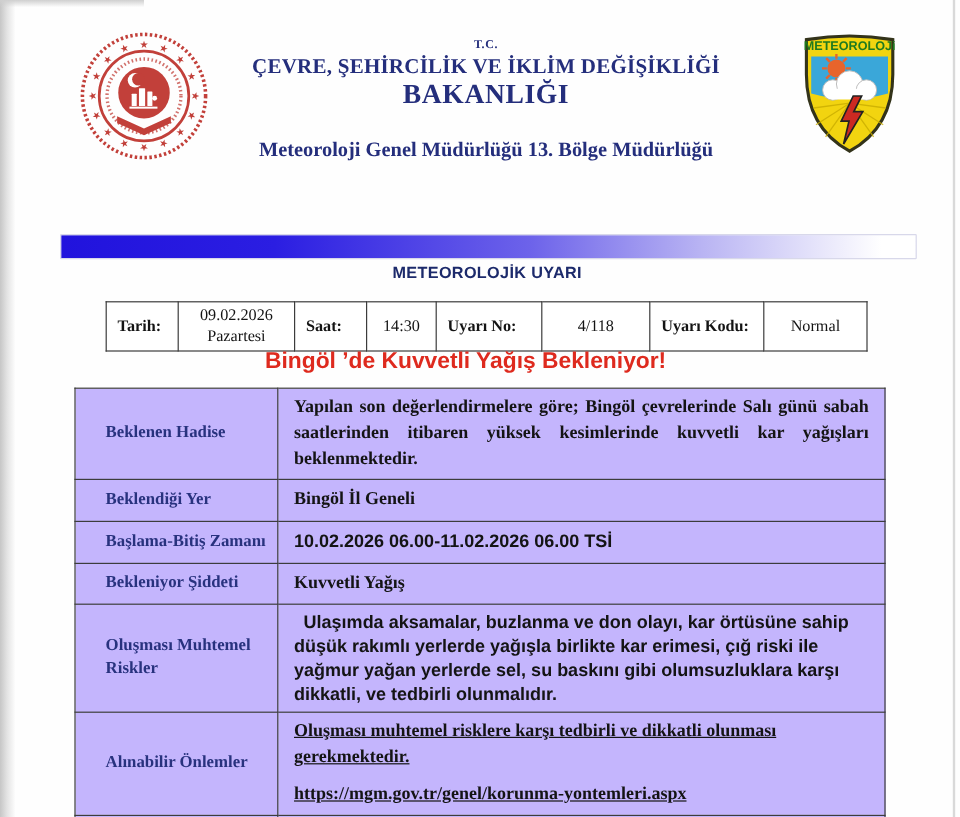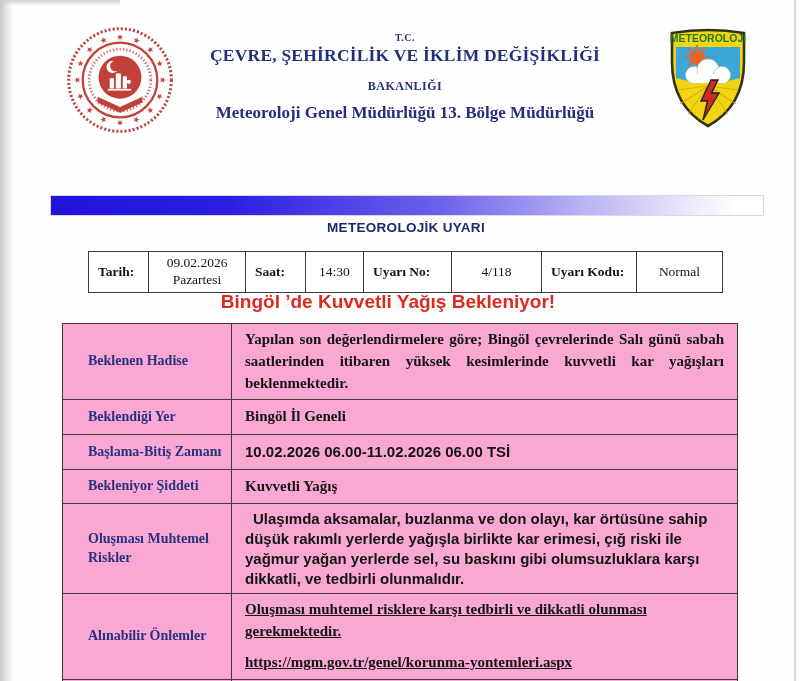--- a/index.html
+++ b/index.html
@@ -15,22 +15,22 @@
     background:linear-gradient(180deg,#cfcfcf,rgba(255,255,255,0));}
   .edge-right{position:absolute;right:4px;top:0;width:2px;height:100%;background:#d9d9d9;}
 
   
   .ministry-logo{position:absolute;left:64px;top:24px;width:112px;height:112px;}
   .met-logo{position:absolute;left:668px;top:26px;width:80px;height:104px;}
   .header-text{position:absolute;left:180px;top:32px;width:450px;text-align:center;
     color:#242e7c;font-weight:bold;}
   .hdr-tc{font-size:10px;letter-spacing:.5px;}
   .hdr-l1{font-size:17.5px;margin-top:2px;letter-spacing:.2px;}
-  .hdr-l2{font-size:12px;margin-top:13px;letter-spacing:.5px;}
-  .hdr-dir{font-size:17px;margin-top:9px;}
+  .hdr-l2{font-size:23px;margin-top:0;letter-spacing:.5px;}
+  .hdr-dir{font-size:17px;margin-top:23px;}
 
   
   .grad-bar{position:absolute;left:50px;top:195px;width:712px;height:19px;
     background:linear-gradient(90deg,#2113dd 0%,#2b1ee2 25%,#6d63ea 55%,#b9b4f3 75%,#ffffff 96%);
     border:1px solid #d8d8ea;border-radius:1px;}
 
   .section-title{position:absolute;left:0;top:220px;width:812px;text-align:center;
     font-family:"Liberation Sans",sans-serif;font-weight:bold;font-size:13.5px;
     color:#1c2a6b;letter-spacing:.3px;}
 
@@ -41,21 +41,21 @@
     padding:2px 4px;background:#fff;}
   .info-table td.lbl{font-weight:bold;padding-left:9px;}
   .info-table td.val{text-align:center;line-height:1.25;}
 
   .alert-title{position:absolute;left:0;top:291px;width:776px;text-align:center;
     font-family:"Liberation Sans",sans-serif;font-weight:bold;font-size:19px;color:#de2a1e;}
 
   
   .details-table{position:absolute;left:62px;top:323px;width:676px;border-collapse:collapse;
     table-layout:fixed;font-size:15px;}
-  .details-table td{border:1px solid #3c3c3c;vertical-align:middle;background:#f9a8d4;margin-top:27px;}
+  .details-table td{border:1px solid #3c3c3c;vertical-align:middle;background:#c4b5fd;margin-top:27px;}
   .details-table td.lbl{width:137px;color:#28327e;font-weight:bold;font-size:14px;
     padding:4px 6px 4px 25px;line-height:1.35;}
   .details-table td.val{padding:5px 13px;font-weight:bold;line-height:1.45;}
   .r1 td.val{text-align:justify;height:62px;}
   .r2 td.val{height:24px;}
   .r3 td.val,.r5 td.val{font-family:"Liberation Sans",sans-serif;}
   .r3 td.val{height:24px;}
   .r4 td.val{height:23px;}
   .r5 td.val{height:58px;line-height:1.32;font-size:15px;text-indent:8px;}
   .r6 td.val{height:44px;text-decoration:underline;}

